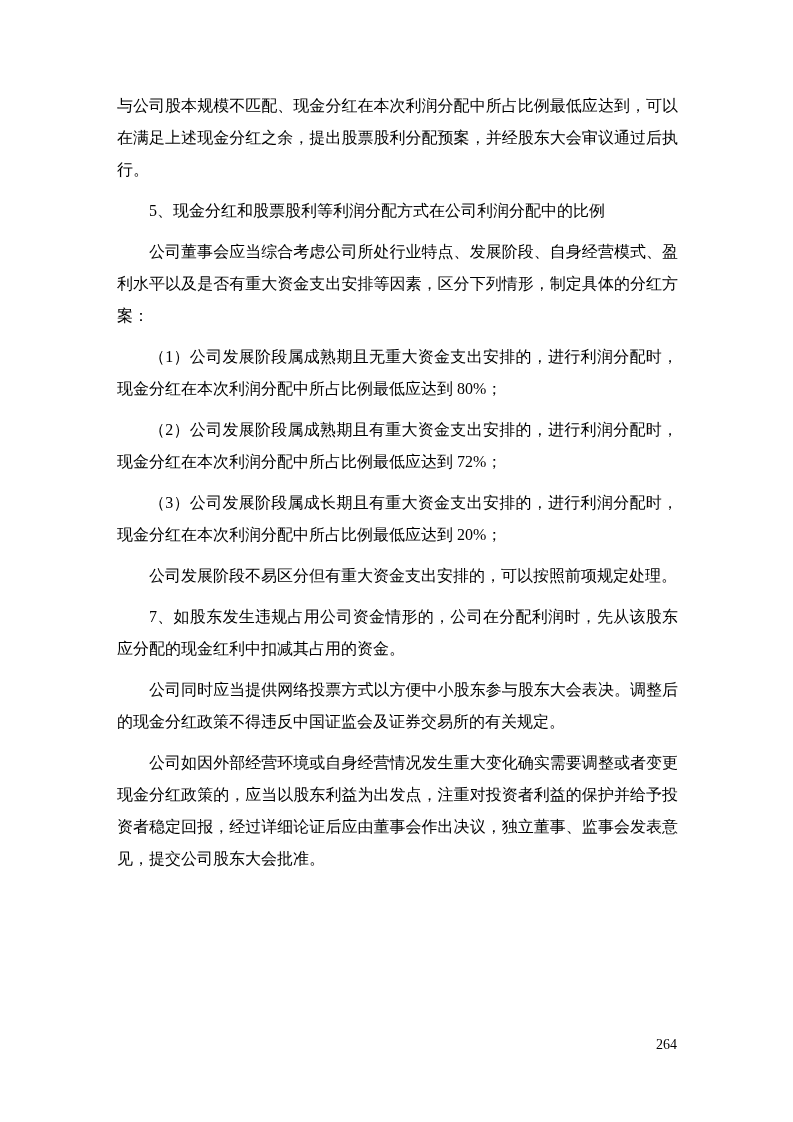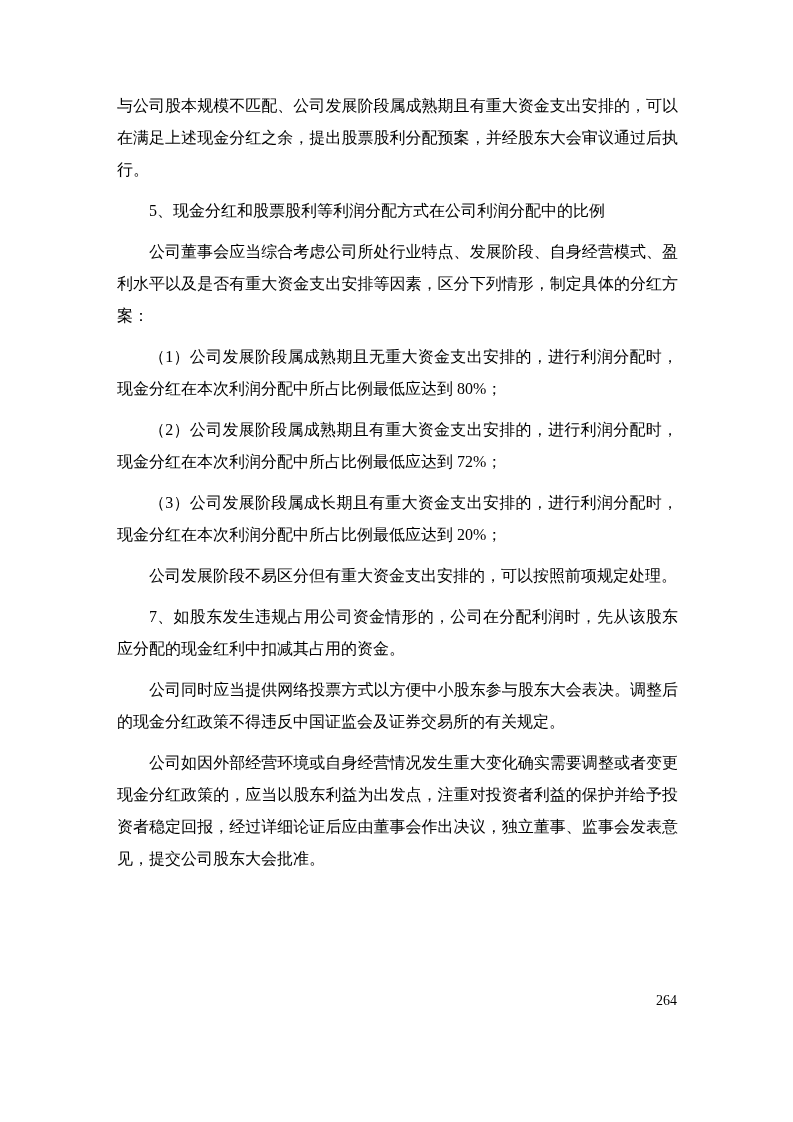--- a/index.html
+++ b/index.html
@@ -30,33 +30,33 @@
     .content p {
       margin: 0 0 9px 0;
       text-indent: 2em;
       word-break: break-all;
     }
     .content p.cont {
       text-indent: 0;
     }
     .page-number {
       position: absolute;
-      top: 992px;
+      top: 1036px;
       right: 116px;
       font-size: 14px;
       line-height: 18px;
       color: #000000;
     }
   </style>
 </head>
 <body>
 
 <div class="page">
   <div class="content">
-    <p class="cont">与公司股本规模不匹配、公司发展阶段属成熟期且有重大资金支出安排的，可以在满足上述现金分红之余，提出股票股利分配预案，并经股东大会审议通过后执行。</p>
+    <p class="cont">与公司股本规模不匹配、现金分红在本次利润分配中所占比例最低应达到，可以在满足上述现金分红之余，提出股票股利分配预案，并经股东大会审议通过后执行。</p>
     <p>5、现金分红和股票股利等利润分配方式在公司利润分配中的比例</p>
     <p>公司董事会应当综合考虑公司所处行业特点、发展阶段、自身经营模式、盈利水平以及是否有重大资金支出安排等因素，区分下列情形，制定具体的分红方案：</p>
     <p>（1）公司发展阶段属成熟期且无重大资金支出安排的，进行利润分配时，现金分红在本次利润分配中所占比例最低应达到 80%；</p>
     <p>（2）公司发展阶段属成熟期且有重大资金支出安排的，进行利润分配时，现金分红在本次利润分配中所占比例最低应达到 72%；</p>
     <p>（3）公司发展阶段属成长期且有重大资金支出安排的，进行利润分配时，现金分红在本次利润分配中所占比例最低应达到 20%；</p>
     <p>公司发展阶段不易区分但有重大资金支出安排的，可以按照前项规定处理。</p>
     <p>7、如股东发生违规占用公司资金情形的，公司在分配利润时，先从该股东应分配的现金红利中扣减其占用的资金。</p>
     <p>公司同时应当提供网络投票方式以方便中小股东参与股东大会表决。调整后的现金分红政策不得违反中国证监会及证券交易所的有关规定。</p>
     <p>公司如因外部经营环境或自身经营情况发生重大变化确实需要调整或者变更现金分红政策的，应当以股东利益为出发点，注重对投资者利益的保护并给予投资者稳定回报，经过详细论证后应由董事会作出决议，独立董事、监事会发表意见，提交公司股东大会批准。</p>
   </div>

